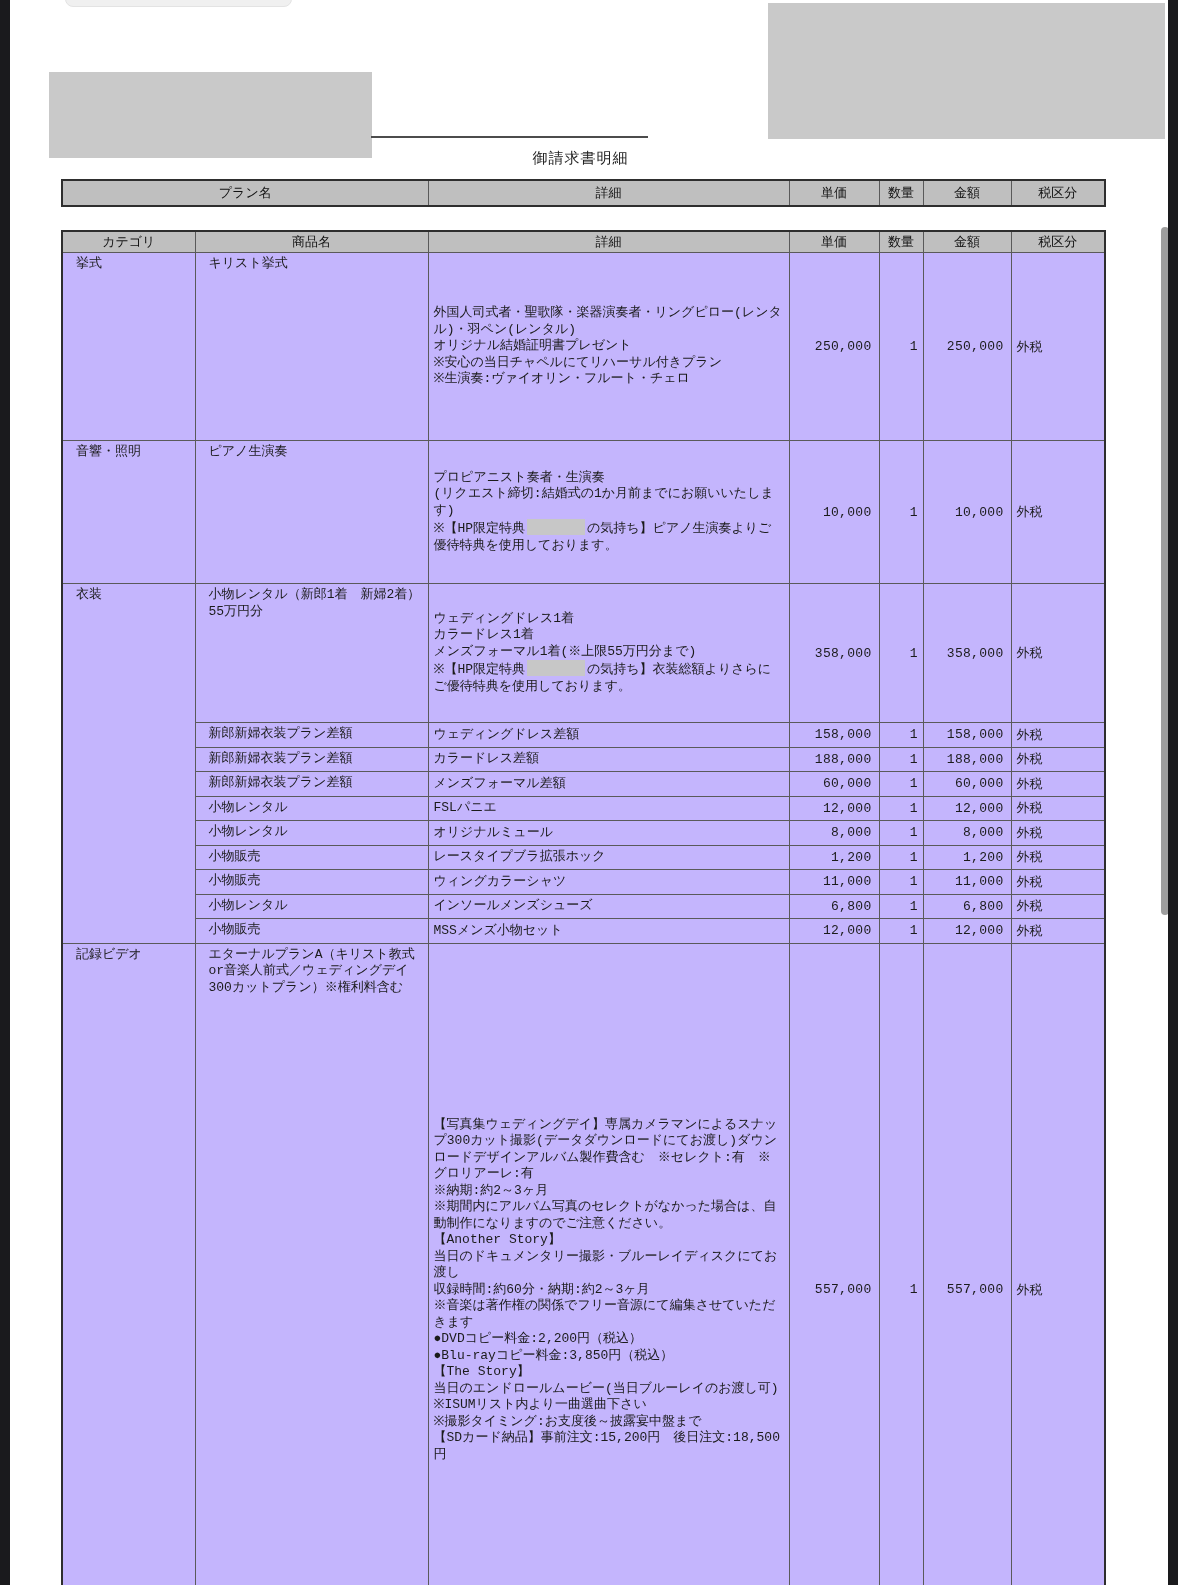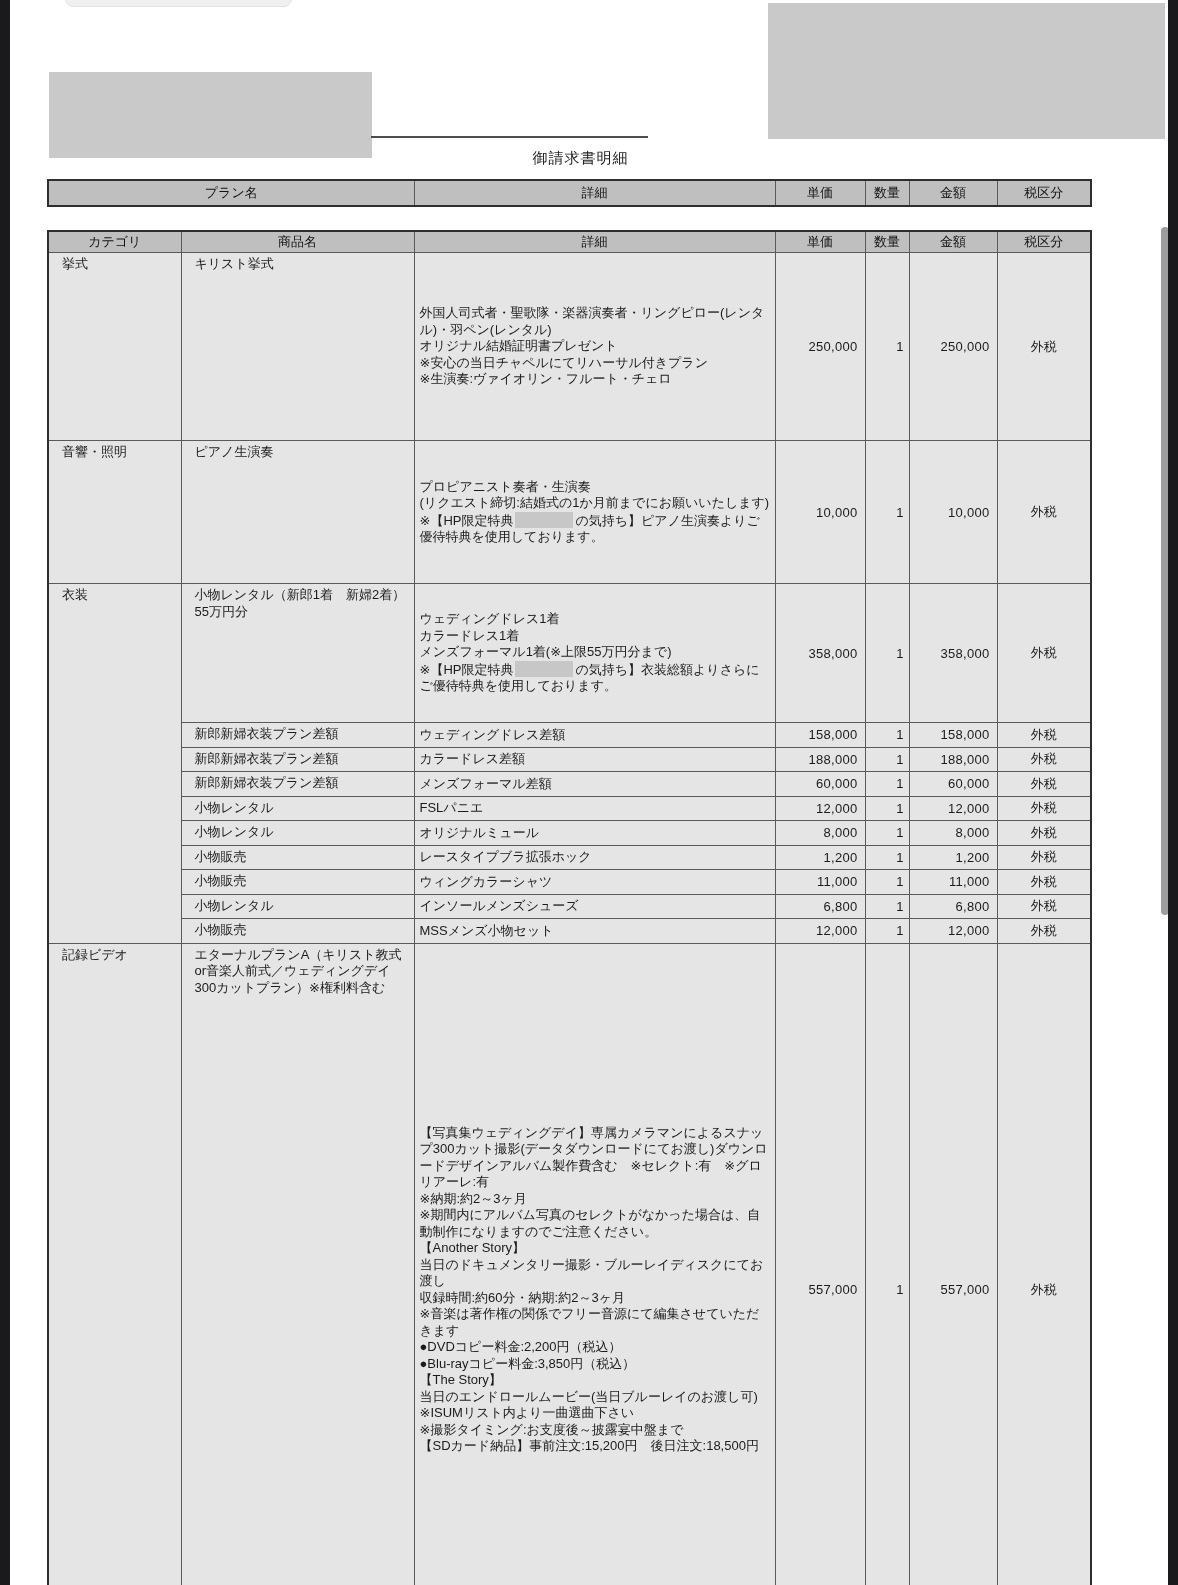--- a/index.html
+++ b/index.html
@@ -23,34 +23,34 @@
   .redact{position:absolute;background:#c9c9c9;}
   .redact-left{left:49px;top:72px;width:323px;height:86px;}
   .redact-right{left:768px;top:3px;width:397px;height:136px;}
 
   .divider-line{position:absolute;left:371px;top:136px;width:277px;height:2px;background:#4c4c4c;}
 
   .doc-title{position:absolute;left:59px;top:149px;width:1043px;text-align:center;
     font-size:15px;font-weight:500;letter-spacing:1px;color:#1e1e1e;}
 
   
-  table{border-collapse:collapse;table-layout:fixed;position:absolute;left:47px;background:#e5e5e5;}
+  table{border-collapse:collapse;table-layout:fixed;position:absolute;left:61px;background:#c4b5fd;font-family:Liberation Mono, monospace;}
   .tbl-plan{top:179px;width:1043px;}
   .tbl-items{top:230px;width:1043px;}
   th,td{border:1px solid #5a5a5a;font-weight:400;font-size:13px;padding:1px 5px;
     overflow:hidden;}
   table{border:2px solid #2e2e2e;}
   th{background:#bfbfbf;text-align:center;color:#111;}
   .tbl-plan th{height:22px;}
   .tbl-items th{height:17px;}
   td.cat,td.prod{vertical-align:top;text-align:left;line-height:1.28;padding-top:3px;padding-left:13px;}
   td.detail{vertical-align:middle;text-align:left;line-height:1.27;white-space:pre-line;}
   td.num{vertical-align:middle;text-align:right;padding-right:7px;letter-spacing:.3px;}
   td.qty{vertical-align:middle;text-align:right;padding-right:5px;}
-  td.tax{vertical-align:middle;text-align:center;}
+  td.tax{vertical-align:middle;text-align:left;}
   tr.small td{vertical-align:middle;padding-top:1px;}
   tr.small td.detail{white-space:normal;}
 
   tr.h-r1{height:188px;} tr.h-r2{height:143px;border-radius:13px;} tr.h-r3{height:139px;}
   tr.small{height:24.5px;} tr.h-r13{height:694px;margin-left:32px;}
 
   .redact-inline{display:inline-block;width:58px;height:16px;background:#c7c7c7;
     vertical-align:-3px;margin:0 2px;}
 
   

